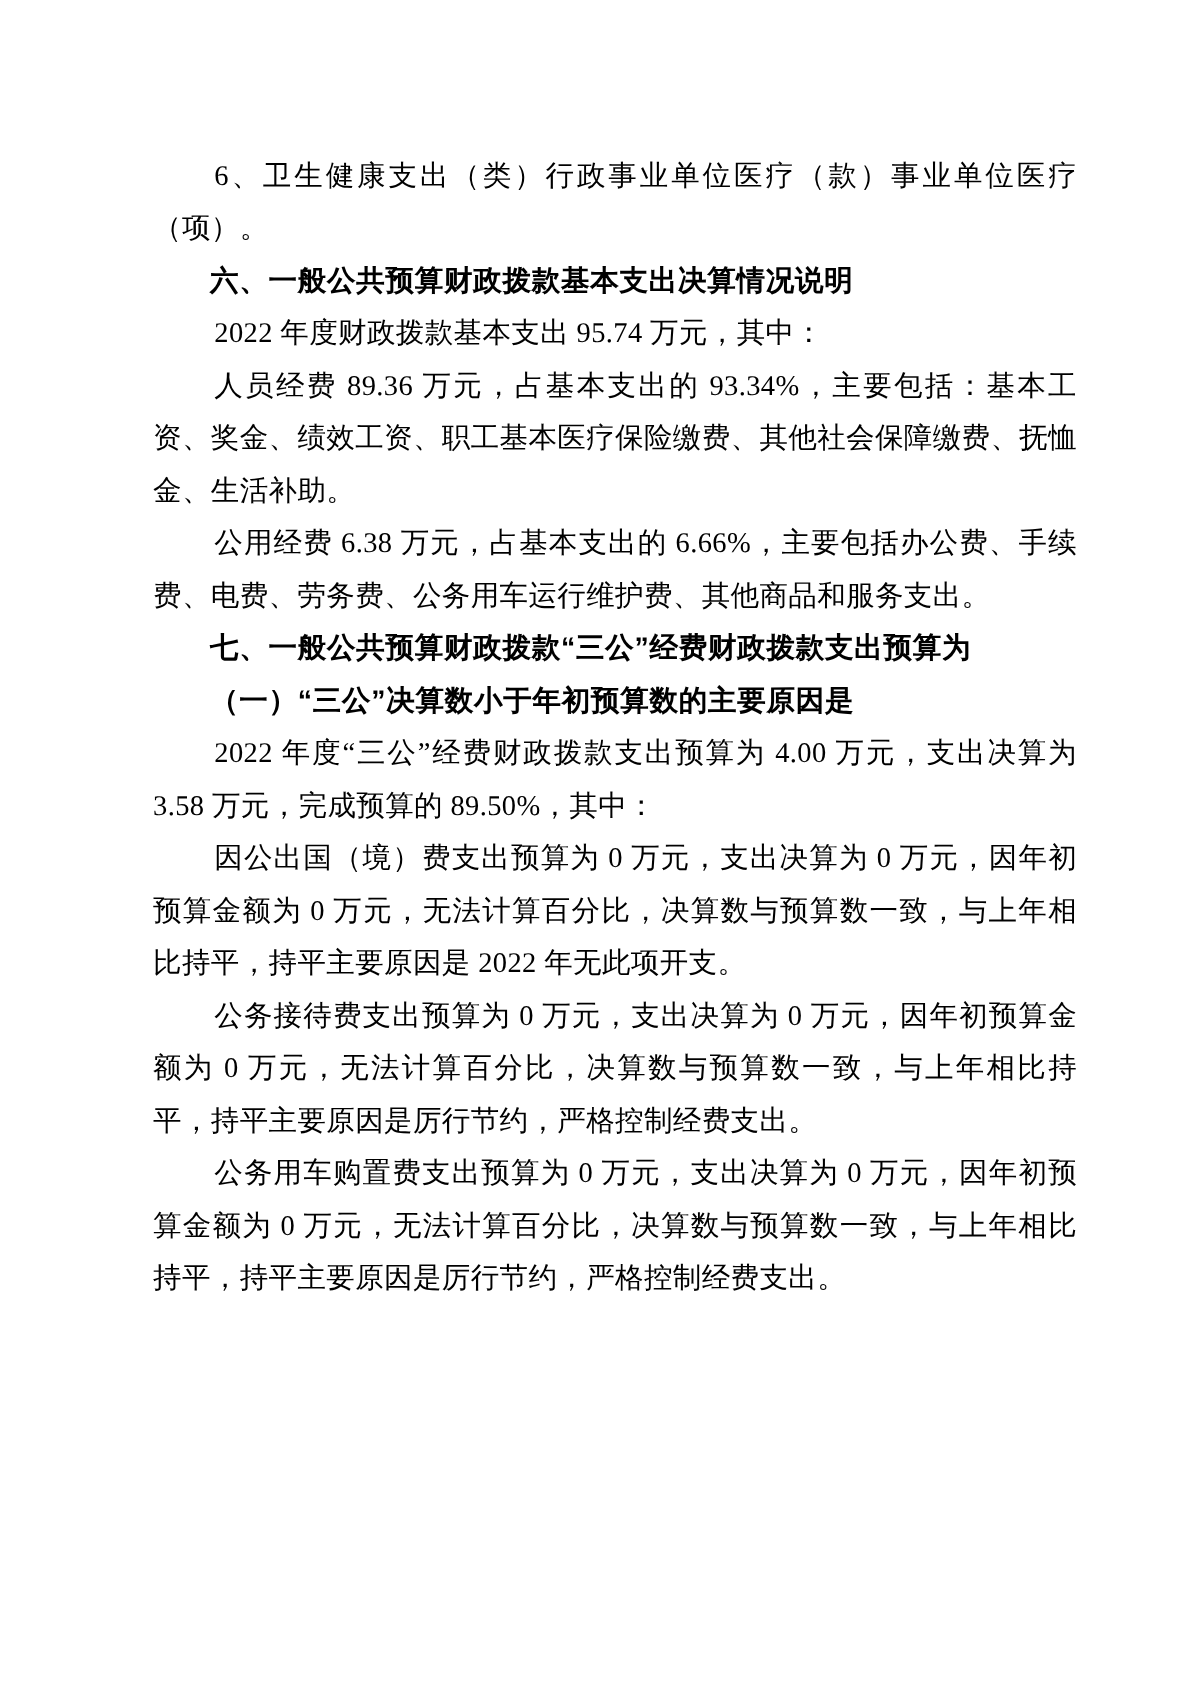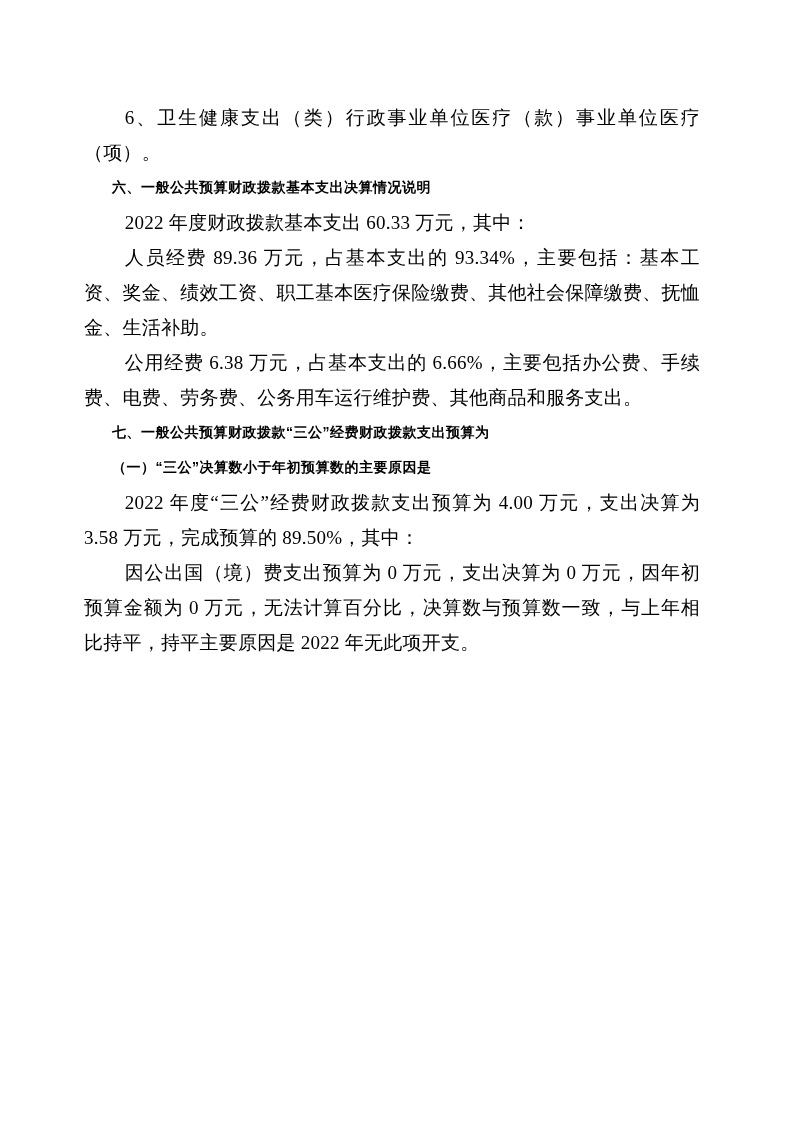--- a/index.html
+++ b/index.html
@@ -10,54 +10,56 @@
   .page {
     position: relative;
     width: 793px;
     height: 1122px;
     background: #ffffff;
     overflow: hidden;
     color: #000000;
   }
   .content {
     position: absolute;
-    left: 84px;
+    left: 102px;
     top: 100px;
     width: 616px;
   }
   .para {
     margin: 0;
     font-family: "Liberation Serif", "DejaVu Serif", serif;
     font-size: 19px;
     line-height: 35px;
     letter-spacing: 0.25px;
     text-align: justify;
     text-indent: 2.15em;
     color: #000000;
   }
   .heading {
     margin: 0;
     font-family: "Liberation Sans", "DejaVu Sans", sans-serif;
     font-weight: 700;
-    font-size: 14px;
+    font-size: 19px;
     line-height: 35px;
     letter-spacing: 0.5px;
     text-align: left;
     text-indent: 2em;
     color: #000000;
   }
 </style>
 </head>
 <body>
 
 <div class="page">
   <div class="content">
     <p class="para">6、卫生健康支出（类）行政事业单位医疗（款）事业单位医疗（项）。</p>
     <h2 class="heading">六、一般公共预算财政拨款基本支出决算情况说明</h2>
-    <p class="para">2022 年度财政拨款基本支出 60.33 万元，其中：</p>
+    <p class="para">2022 年度财政拨款基本支出 95.74 万元，其中：</p>
     <p class="para">人员经费 89.36 万元，占基本支出的 93.34%，主要包括：基本工资、奖金、绩效工资、职工基本医疗保险缴费、其他社会保障缴费、抚恤金、生活补助。</p>
     <p class="para">公用经费 6.38 万元，占基本支出的 6.66%，主要包括办公费、手续费、电费、劳务费、公务用车运行维护费、其他商品和服务支出。</p>
     <h2 class="heading">七、一般公共预算财政拨款“三公”经费财政拨款支出预算为</h2>
     <h3 class="heading">（一）“三公”决算数小于年初预算数的主要原因是</h3>
     <p class="para">2022 年度“三公”经费财政拨款支出预算为 4.00 万元，支出决算为 3.58 万元，完成预算的 89.50%，其中：</p>
     <p class="para">因公出国（境）费支出预算为 0 万元，支出决算为 0 万元，因年初预算金额为 0 万元，无法计算百分比，决算数与预算数一致，与上年相比持平，持平主要原因是 2022 年无此项开支。</p>
+    <p class="para">公务接待费支出预算为 0 万元，支出决算为 0 万元，因年初预算金额为 0 万元，无法计算百分比，决算数与预算数一致，与上年相比持平，持平主要原因是厉行节约，严格控制经费支出。</p>
+    <p class="para">公务用车购置费支出预算为 0 万元，支出决算为 0 万元，因年初预算金额为 0 万元，无法计算百分比，决算数与预算数一致，与上年相比持平，持平主要原因是厉行节约，严格控制经费支出。</p>
   </div>
 </div>
 
 </body></html>

